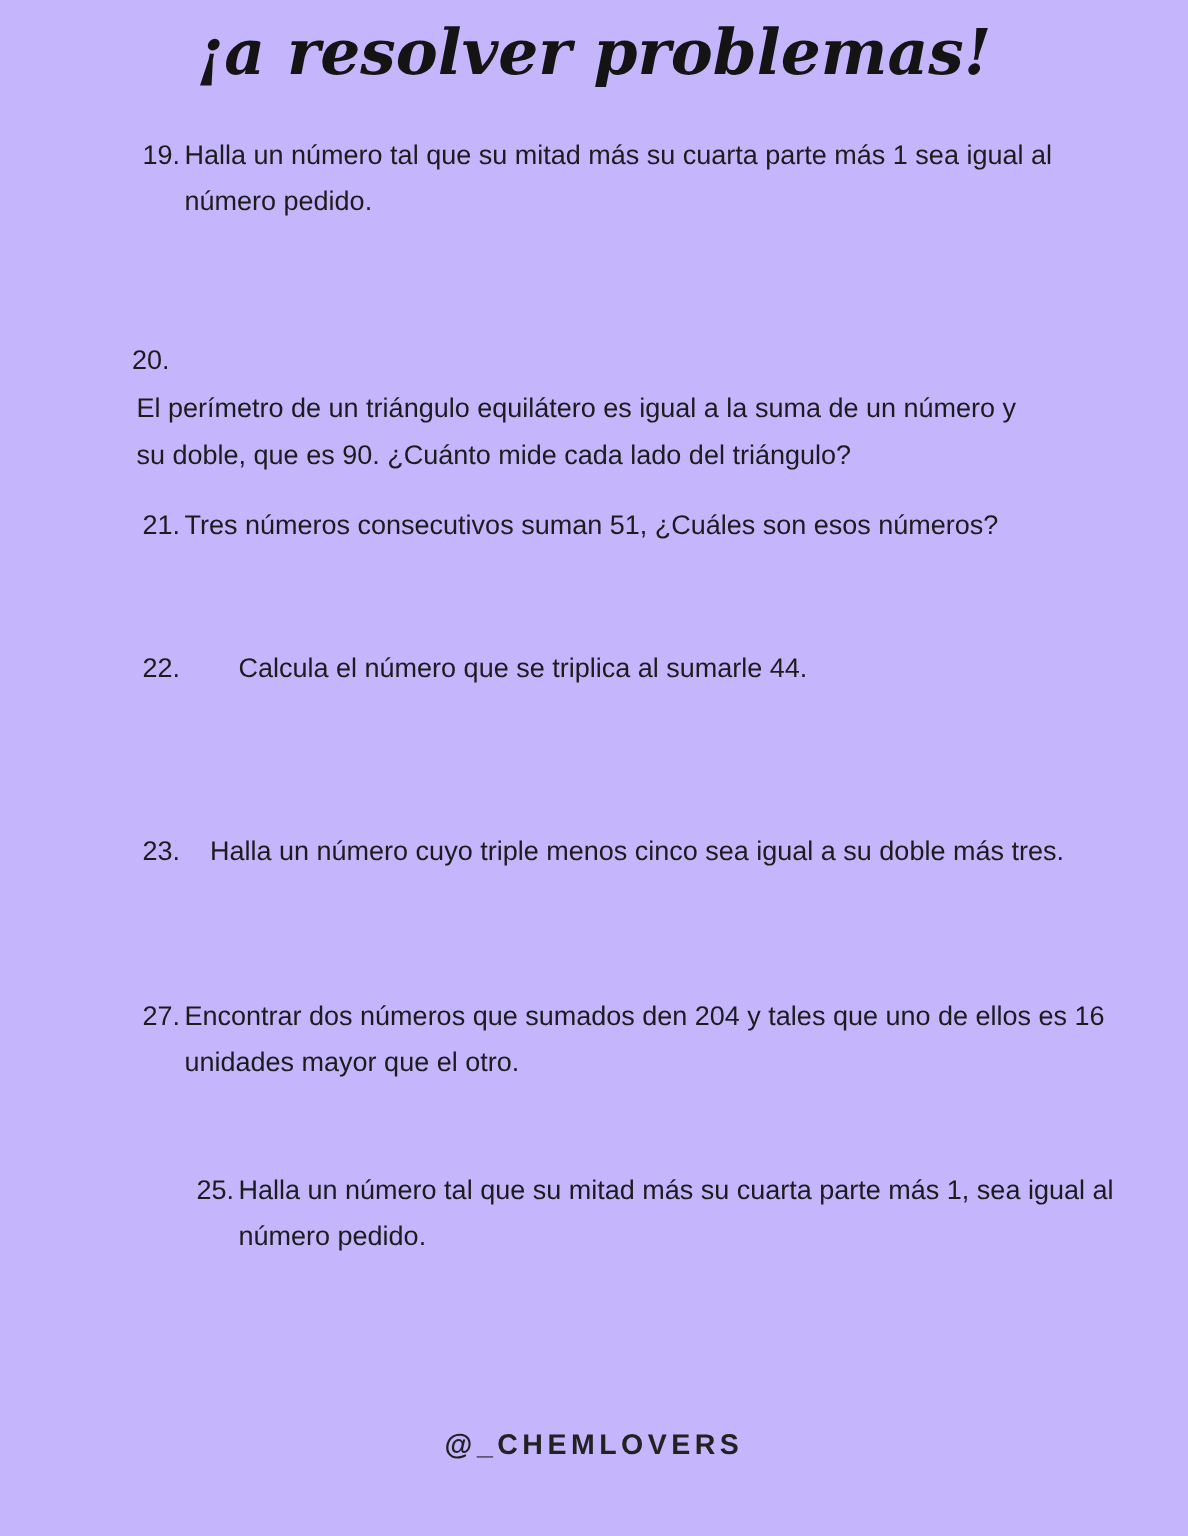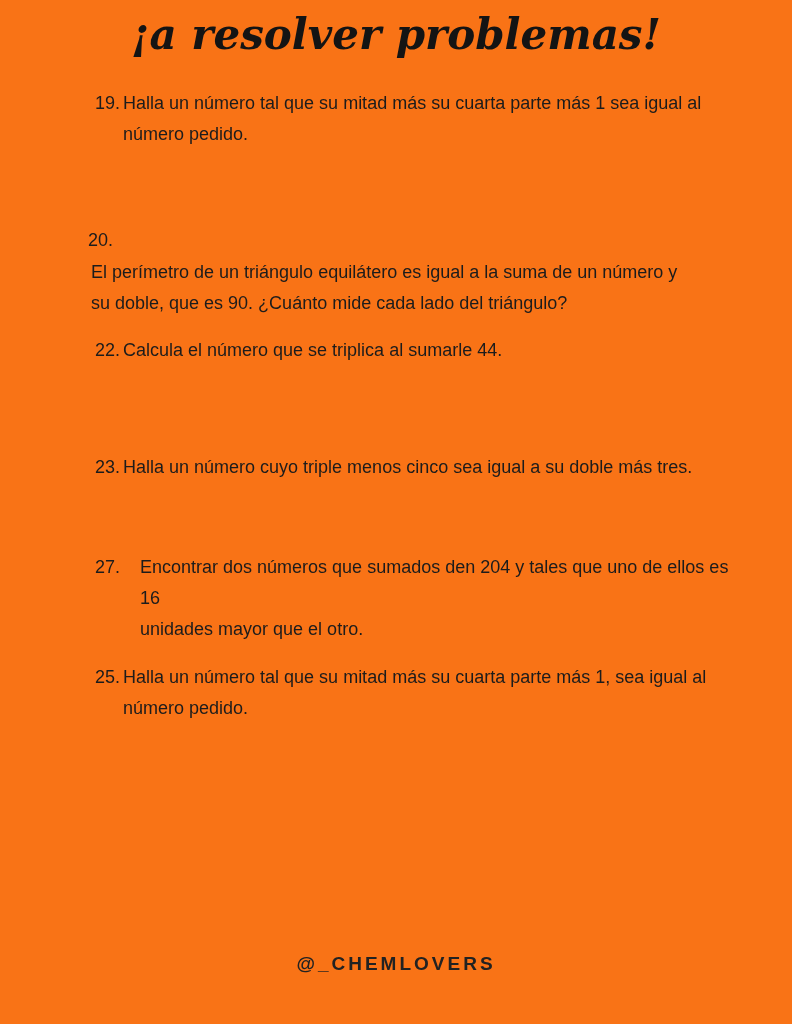--- a/index.html
+++ b/index.html
@@ -4,21 +4,21 @@
 <style>
   html, body {
     margin: 0;
     padding: 0;
     background: #ffffff;
   }
   .page {
     position: relative;
     width: 792px;
     height: 1024px;
-    background: #f97316;
+    background: #c4b5fd;
     overflow: hidden;
     font-family: "Liberation Sans", sans-serif;
     color: #1c1c1c;
   }
   .title {
     position: absolute;
     top: 10px;
     left: 0;
     width: 100%;
     margin: 0;
@@ -49,21 +49,21 @@
     white-space: nowrap;
   }
   .problem .txt {
     margin-left: 3px;
     white-space: pre-line;
     width: 620px;
   }
   .problem:nth-child(1) { top: 88px; }
   .problem:nth-child(2) { top: 225px; flex-direction: column; }
   .problem:nth-child(3) { top: 335px; }
-  .problem:nth-child(4) { top: 452px; }
+  .problem:nth-child(4) { top: 430px; gap: 36px; }
   .problem:nth-child(5) { top: 552px; gap: 17px; }
   .problem:nth-child(6) { top: 662px; }
   .problem:nth-child(7) { top: 778px; margin-left: 36px; }
   .footer {
     position: absolute;
     top: 953px;
     left: 0;
     width: 100%;
     text-align: center;
     font-size: 19px;
@@ -82,20 +82,24 @@
         <span class="num">19.</span>
         <span class="txt">Halla un número tal que su mitad más su cuarta parte más 1 sea igual al
 número pedido.</span>
       </div>
       <div class="problem">
         <span class="num">20.</span>
         <span class="txt">El perímetro de un triángulo equilátero es igual a la suma de un número y
 su doble, que es 90. ¿Cuánto mide cada lado del triángulo?</span>
       </div>
       <div class="problem">
+        <span class="num">21.</span>
+        <span class="txt">Tres números consecutivos suman 51, ¿Cuáles son esos números?</span>
+      </div>
+      <div class="problem">
         <span class="num">22.</span>
         <span class="txt">Calcula el número que se triplica al sumarle 44.</span>
       </div>
       <div class="problem">
         <span class="num">23.</span>
         <span class="txt">Halla un número cuyo triple menos cinco sea igual a su doble más tres.</span>
       </div>
       <div class="problem">
         <span class="num">27.</span>
         <span class="txt">Encontrar dos números que sumados den 204 y tales que uno de ellos es 16

